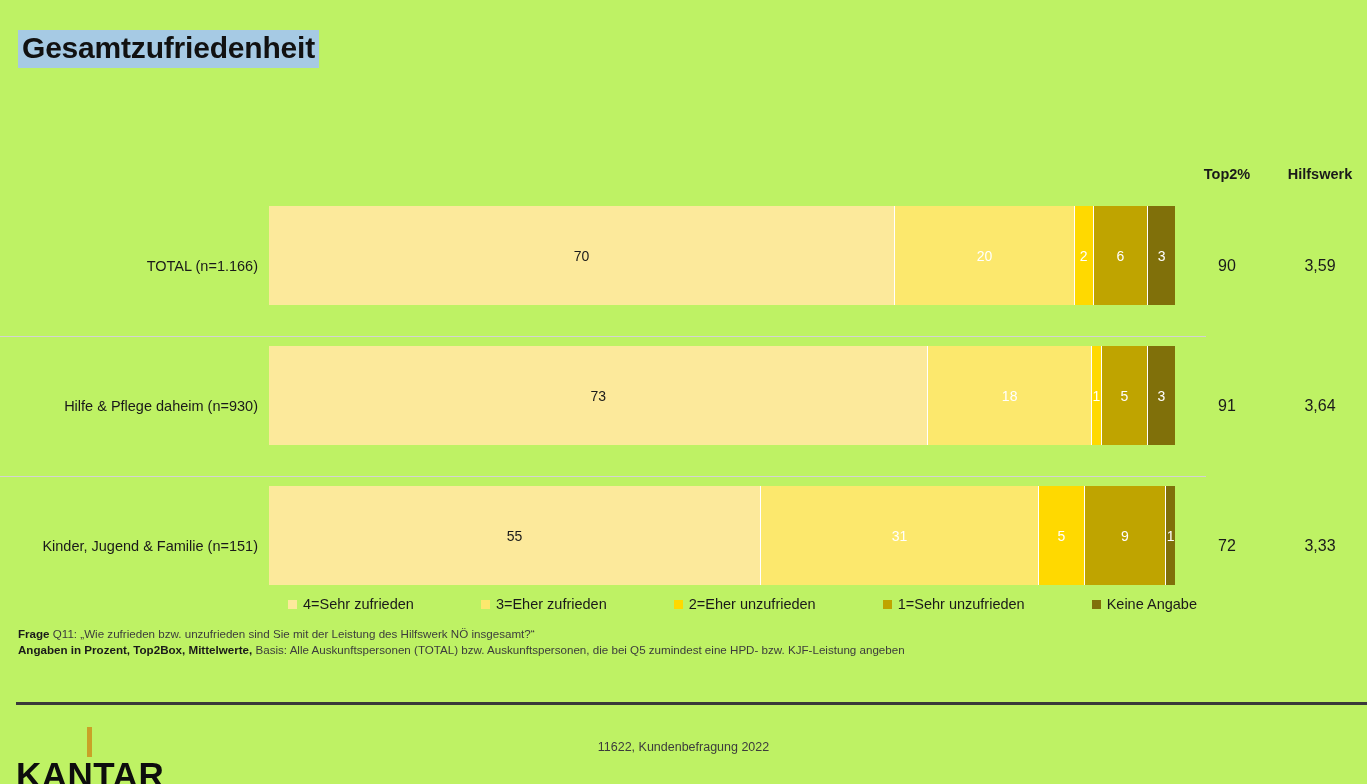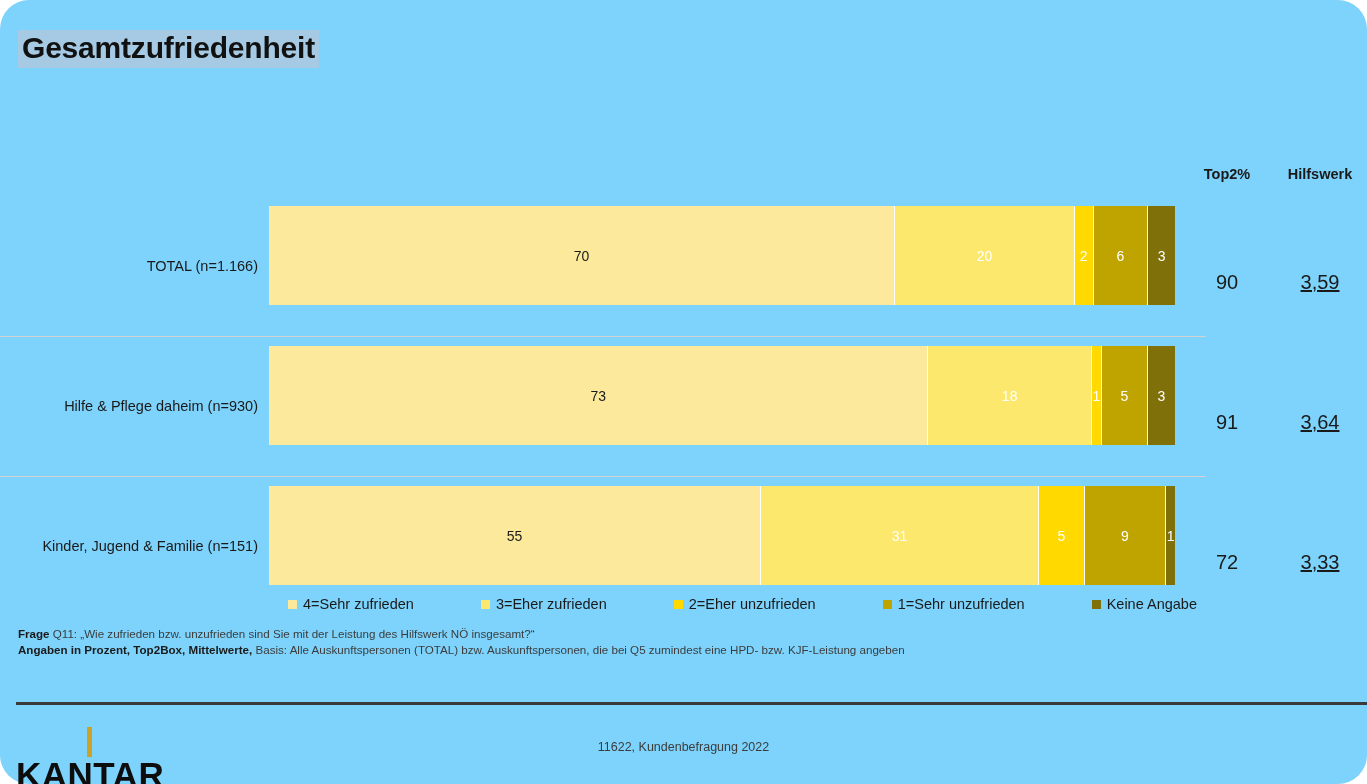--- a/index.html
+++ b/index.html
@@ -3,21 +3,21 @@
 <meta charset="utf-8">
 <style>
   * { box-sizing: border-box; }
   html, body {
     margin: 0; padding: 0;
     width: 1367px; height: 784px;
     background: #ffffff;
     font-family: "Liberation Sans", sans-serif;
     overflow: hidden;
   }
-  .slide { position: relative; width: 1367px; height: 784px; background: #7dd3fc; border-radius: 29px; }
+  .slide { position: relative; width: 1367px; height: 784px; background: #bef264; }
 
   
   .title {
     position: absolute;
     left: 18px; top: 30px;
     font-size: 30px;
     font-weight: bold;
     color: #111111;
     background: #a6cae4;
     padding: 2px 4px 4px 4px;
@@ -88,27 +88,27 @@
   .seg span { line-height: 1; }
 
   .seg.c0 { background: #fce99b; color: #1a1a1a; }
   .seg.c1 { background: #fce86d; color: #ffffff; }
   .seg.c2 { background: #ffd900; color: #ffffff; }
   .seg.c3 { background: #bfa400; color: #ffffff; }
   .seg.c4 { background: #80700a; color: #ffffff; }
 
   .stat {
     position: absolute;
-    top: 16px; height: 140px;
+    top: 0; height: 140px;
     display: flex; align-items: center; justify-content: center;
-    font-size: 20px;
+    font-size: 16px;
     color: #1a1a1a;
   }
   .stat.top2 { left: 1178px; width: 98px; }
-  .stat.mw   { left: 1272px; width: 96px; text-decoration: underline; }
+  .stat.mw   { left: 1272px; width: 96px; }
 
   
   .legend {
     position: absolute;
     left: 269px; top: 596px;
     width: 906px;
     display: flex;
     align-items: center;
     justify-content: center;
     gap: 26px;

